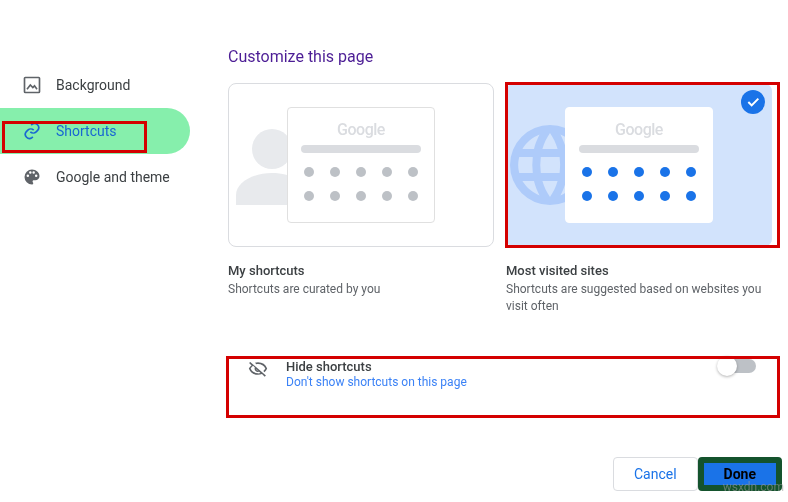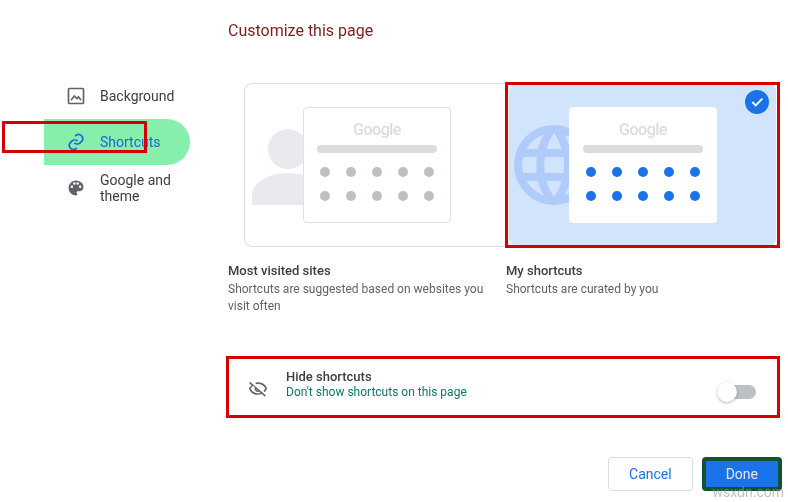--- a/index.html
+++ b/index.html
@@ -1,54 +1,54 @@
 <!DOCTYPE html>
 <html><head>
   <meta charset="utf-8">
   <style>
     * { margin: 0; padding: 0; box-sizing: border-box; font-family: Roboto, Arial, sans-serif; }
     body { width: 788px; height: 502px; background: #fff; color: #202124; position: relative; }
-    .sidebar { position: absolute; left: 0; top: 73px; width: 190px; padding-left: 44px; }
+    .sidebar { position: absolute; left: 0; top: 62px; width: 190px; }
     .sidebar-item { display: flex; align-items: center; height: 46px; padding-left: 22px; cursor: pointer; font-size: 14px; color: #3c4043; border-top-right-radius: 23px; border-bottom-right-radius: 23px; }
     .sidebar-item.active { background: #86efac; color: #1967d2; }
     .sidebar-item .icon { width: 20px; height: 20px; margin-right: 14px; display: flex; align-items: center; justify-content: center; }
     .hl-red { position: absolute; border: 3px solid #d40000; pointer-events: none; }
     .hl-sidebar { top: 121px; left: 2px; width: 145px; height: 32px; }
     .hl-card { top: 82px; left: 505px; width: 275px; height: 166px; }
     .hl-hide { top: 356px; left: 226px; width: 554px; height: 62px; }
-    .title { position: absolute; top: 21px; left: 228px; font-size: 16px; color: #7f1d1d; }
-    .cards { position: absolute; top: 83px; left: 244px; display: flex; }
+    .title { position: absolute; top: 47px; left: 228px; font-size: 16px; color: #4c1d95; }
+    .cards { position: absolute; top: 83px; left: 228px; display: flex; gap: 12px; }
     .card { width: 266px; height: 164px; border: 1px solid #dadce0; border-radius: 8px; position: relative; overflow: hidden; cursor: pointer; display: flex; align-items: center; justify-content: center; }
     .card.selected { background: #d2e3fc; border-color: #d2e3fc; }
     .card .persona { position: absolute; left: -5px; top: 50%; transform: translateY(-50%); width: 96px; height: 96px; }
     .card .mini-browser { width: 148px; height: 116px; background: #fff; border: 1px solid #e0e0e0; border-radius: 4px; position: relative; display: flex; flex-direction: column; align-items: center; padding-top: 12px; }
     .card.selected .mini-browser { border-color: #fff; }
     .card .google-text { font-size: 16px; color: #dadce0; font-weight: 500; letter-spacing: -0.5px; }
     .card .search-bar { width: 120px; height: 8px; background: #dadce0; border-radius: 4px; margin-top: 6px; }
     .card .dots { margin-top: 14px; display: flex; flex-direction: column; gap: 14px; }
     .card .dot-row { display: flex; gap: 16px; }
     .card .dot { width: 10px; height: 10px; border-radius: 50%; background: #bdc1c6; }
     .card.selected .dot { background: #1a73e8; }
     .check-badge { position: absolute; top: 6px; right: 6px; width: 24px; height: 24px; border-radius: 50%; background: #1a73e8; display: flex; align-items: center; justify-content: center; }
     .card-labels { position: absolute; top: 263px; left: 228px; display: flex; gap: 12px; }
     .card-label { width: 266px; }
     .card-label .heading { font-size: 13px; font-weight: 500; color: #3c4043; margin-bottom: 3px; }
     .card-label .sub { font-size: 12px; color: #5f6368; line-height: 1.4; }
-    .hide-section { position: absolute; top: 359px; left: 228px; width: 548px; height: 56px; display: flex; align-items: flex-end; padding: 16px 20px; }
+    .hide-section { position: absolute; top: 359px; left: 228px; width: 548px; height: 56px; display: flex; align-items: flex-start; padding: 0 20px; }
     .hide-section .icon { width: 20px; height: 20px; margin-right: 18px; color: #5f6368; display: flex; align-items: center; justify-content: center; }
     .hide-section .texts { flex: 1; }
     .hide-section .heading { font-size: 13px; font-weight: 500; color: #3c4043; margin-bottom: 1px; }
-    .hide-section .sub { font-size: 12px; color: #0f766e; }
+    .hide-section .sub { font-size: 12px; color: #3b82f6; }
     .toggle { width: 36px; height: 14px; background: #bdc1c6; border-radius: 7px; position: relative; cursor: pointer; }
     .toggle::after { content: ''; position: absolute; left: -3px; top: -3px; width: 20px; height: 20px; border-radius: 50%; background: #fff; box-shadow: 0 1px 3px rgba(0,0,0,0.3); }
-    .buttons { position: absolute; bottom: 11px; right: 6px; display: flex; gap: 9px; }
+    .buttons { position: absolute; bottom: 11px; right: 6px; display: flex; }
     .btn { height: 34px; padding: 0 20px; font-size: 14px; border-radius: 4px; cursor: pointer; display: flex; align-items: center; }
     .btn-cancel { background: #fff; border: 1px solid #dadce0; color: #1a73e8; }
-    .btn-done { background: #1a73e8; border: 4px solid #14532d; color: #e5e5e5; }
-    .watermark { position: absolute; bottom: 2px; right: 4px; font-size: 14px; color: #999; opacity: 0.6; }
+    .btn-done { background: #1a73e8; border: 6px solid #14532d; color: #000000; font-weight: bold; }
+    .watermark { position: absolute; bottom: 8px; right: 4px; font-size: 12px; color: #999; opacity: 0.6; }
   </style>
 </head>
 <body>
 
 <div class="title">Customize this page</div>
 
 <div class="sidebar">
   <div class="sidebar-item">
     <span class="icon">
       <svg width="20" height="20" viewBox="0 0 24 24" fill="none" stroke="#5f6368" stroke-width="2">
@@ -131,26 +131,26 @@
     <div class="check-badge">
       <svg width="16" height="16" viewBox="0 0 24 24" fill="none" stroke="#fff" stroke-width="3">
           <polyline points="5 12 10 17 20 7"></polyline>
         </svg>
     </div>
   </div>
 </div>
 
 <div class="card-labels">
   <div class="card-label">
+    <div class="heading">My shortcuts</div>
+    <div class="sub">Shortcuts are curated by you</div>
+  </div>
+  <div class="card-label">
     <div class="heading">Most visited sites</div>
     <div class="sub">Shortcuts are suggested based on websites you visit often</div>
-  </div>
-  <div class="card-label">
-    <div class="heading">My shortcuts</div>
-    <div class="sub">Shortcuts are curated by you</div>
   </div>
 </div>
 
 <div class="hide-section">
   <span class="icon">
     <svg width="20" height="20" viewBox="0 0 24 24" fill="#5f6368">
         <path d="M12 6a9.8 9.8 0 0 1 8.8 5.5 9.8 9.8 0 0 1-2.4 3l1.4 1.4A11.8 11.8 0 0 0 23 11.5 11.8 11.8 0 0 0 12 4c-1.3 0-2.5.2-3.6.6l1.6 1.6c.6-.1 1.3-.2 2-.2zM2.7 3.5 1.3 4.9l3 3A11.8 11.8 0 0 0 1 11.5 11.8 11.8 0 0 0 12 19c1.7 0 3.3-.4 4.8-1l3.3 3.3 1.4-1.4L2.7 3.5zM12 17a9.8 9.8 0 0 1-8.8-5.5c.7-1.4 1.7-2.6 2.9-3.5l2.1 2.1a4 4 0 0 0 5.2 5.2l1.6 1.6c-1 .4-2 .6-3 .6zm0-3a2 2 0 0 1-2-2l2.6 2.6-.6.4z"></path>
       </svg>
   </span>
   <div class="texts">

